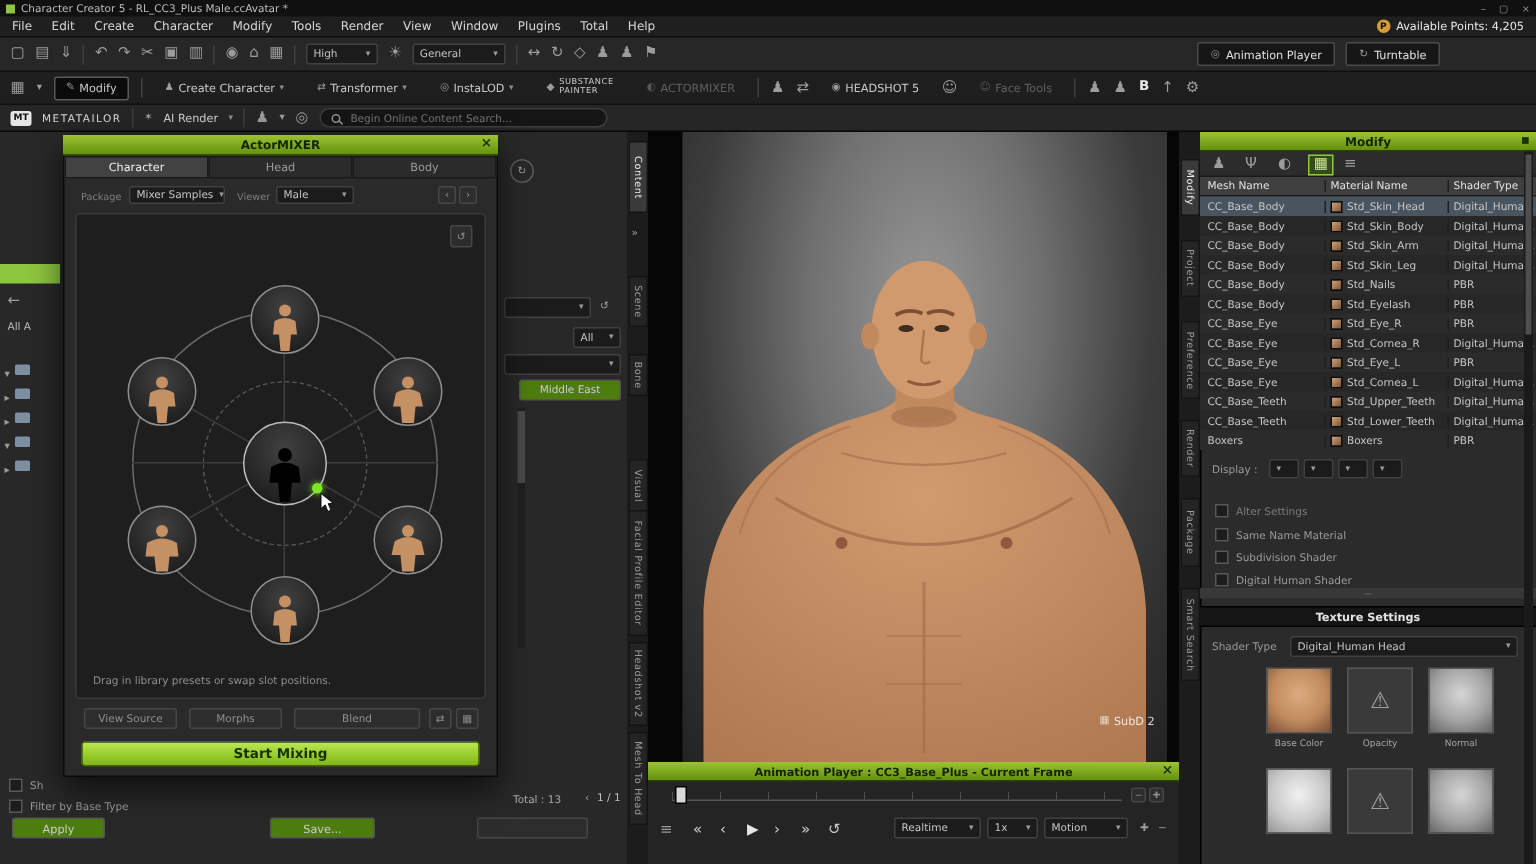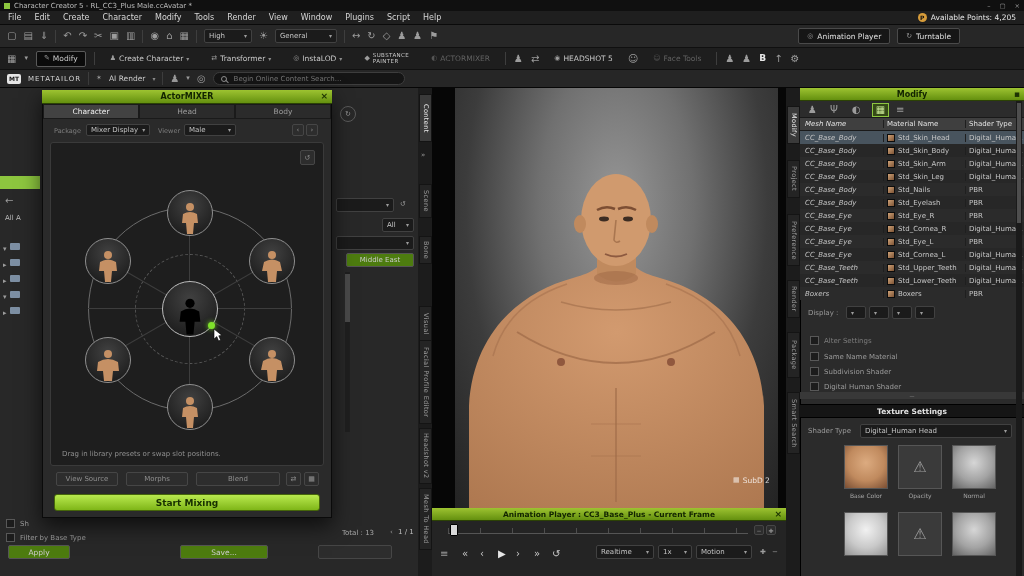--- a/index.html
+++ b/index.html
@@ -42,21 +42,21 @@
   .ghead{position:absolute;background:linear-gradient(#9dc331,#64900f);display:flex;align-items:center;justify-content:center;font-size:8px;font-weight:bold;color:#122400;border-bottom:1px solid #2c4205;}
   .gclose{position:absolute;right:4px;top:1px;font-size:9px;color:#1d3303;}
   
   .cb{display:inline-block;width:9px;height:9px;background:#1c1c1c;border:1px solid #585858;vertical-align:middle;flex:none;}
   .lb{font-size:7px;color:#9a9a9a;margin-left:5px;vertical-align:middle;white-space:nowrap;}
   .btn{display:inline-flex;align-items:center;justify-content:center;background:#4d7c0f;border:1px solid #555;border-radius:2px;font-size:7.5px;color:#ccc;white-space:nowrap;}
   .btn.dim{color:#8f8f8f;background:#2d2d2d;border-color:#464646;font-size:7px;}
   .caret6{font-size:6px;color:#8d8d8d;}
   
   .mrow{position:absolute;left:800px;width:224px;height:13px;display:flex;align-items:center;font-size:7px;color:#c6c6c6;}
-  .mrow .c1{width:84px;padding-left:5px;overflow:hidden;white-space:nowrap;text-overflow:ellipsis;border-right:1px solid #1f1f1f;font-style:italic;}
+  .mrow .c1{width:84px;padding-left:5px;overflow:hidden;white-space:nowrap;text-overflow:ellipsis;border-right:1px solid #1f1f1f;}
   .mrow .c2{width:82px;display:flex;align-items:center;gap:3px;padding-left:3px;overflow:hidden;white-space:nowrap;border-right:1px solid #1f1f1f;}
   .mrow .c3{width:58px;padding-left:3px;overflow:hidden;white-space:nowrap;text-overflow:ellipsis;}
   .chip{width:8px;height:8px;background:linear-gradient(135deg,#cfa277,#7d5334);border:1px solid #0c0c0c;flex:none;}
   .thumb{position:absolute;width:44px;height:44px;border:1px solid #565656;}
   .t-skin{background:radial-gradient(circle at 50% 40%,#dcab80 0%,#c08a5e 55%,#7a4e33 100%);}
   .t-norm{background:radial-gradient(circle at 50% 40%,#d6d6d6 0%,#a3a3a3 55%,#646464 100%);}
   .t-white{background:radial-gradient(circle at 50% 40%,#f1f1f1 0%,#c9c9c9 55%,#949494 100%);}
   .t-warn{background:#3a3a3a;display:flex;align-items:center;justify-content:center;color:#9f9f9f;font-size:15px;}
   .txl{position:absolute;width:48px;text-align:center;font-size:6px;color:#a5a5a5;}
   
@@ -84,21 +84,21 @@
     <span class="menu-item">File</span>
     <span class="menu-item">Edit</span>
     <span class="menu-item">Create</span>
     <span class="menu-item">Character</span>
     <span class="menu-item">Modify</span>
     <span class="menu-item">Tools</span>
     <span class="menu-item">Render</span>
     <span class="menu-item">View</span>
     <span class="menu-item">Window</span>
     <span class="menu-item">Plugins</span>
-    <span class="menu-item">Script</span>
+    <span class="menu-item">Total</span>
     <span class="menu-item">Help</span>
     <span class="points">
       <span class="coin">P</span>
       <span>Available Points: 4,205</span>
     </span>
   </div>
 
   <div class="tb tb1">
     <span class="icon">▢</span>
     <span class="icon">▤</span>
@@ -230,21 +230,21 @@
     <span class="cb"></span><span class="lb">Sh</span>
   </div>
   <div class="abs" style="left:6px;top:527px">
     <span class="cb"></span><span class="lb">Filter by Base Type</span>
   </div>
   <span class="abs" style="left:342px;top:529px;font-size:7px;color:#a8a8a8">Total : 13</span>
   <span class="abs icon sm" style="left:390px;top:529px">‹</span>
   <span class="abs" style="left:398px;top:528px;font-size:7px;color:#c0c0c0">1 / 1</span>
   <span class="abs icon sm" style="left:420px;top:529px">›</span>
   <span class="abs btn" style="left:8px;top:545px;width:62px;height:14px">Apply</span>
-  <span class="abs btn" style="left:180px;top:545px;width:88px;height:14px">Save...</span>
+  <span class="abs btn" style="left:180px;top:545px;width:70px;height:14px">Save...</span>
   <span class="abs btn dim" style="left:318px;top:545px;width:74px;height:14px"></span>
 
   <div class="abs" style="left:340px;top:106px;width:16px;height:16px;border:1px solid #5a5a5a;border-radius:50%;display:flex;align-items:center;justify-content:center">
       <span class="icon sm">↻</span>
     </div>
   <span class="abs dd" style="left:336px;top:198px;width:58px">
       <span></span>
       <span class="icon">▾</span>
     </span>
   <span class="abs icon sm" style="left:400px;top:201px">↺</span>
@@ -270,21 +270,21 @@
     </div>
   <div class="abs" style="left:139px;top:104px;width:96px;height:15px;background:#2b2b2b;color:#9a9a9a;font-size:7.5px;display:flex;align-items:center;justify-content:center;border:1px solid #1a1a1a">
       <span>Head</span>
     </div>
   <div class="abs" style="left:235px;top:104px;width:96px;height:15px;background:#2b2b2b;color:#9a9a9a;font-size:7.5px;display:flex;align-items:center;justify-content:center;border:1px solid #1a1a1a">
       <span>Body</span>
     </div>
 
   <span class="abs" style="left:54px;top:127px;font-size:6.5px;color:#7e7e7e">Package</span>
   <span class="abs dd" style="left:86px;top:124px;width:64px;height:12px">
-      <span>Mixer Display</span>
+      <span>Mixer Samples</span>
       <span class="icon">▾</span>
     </span>
   <span class="abs" style="left:158px;top:127px;font-size:6.5px;color:#7e7e7e">Viewer</span>
   <span class="abs dd" style="left:184px;top:124px;width:52px;height:12px">
       <span>Male</span>
       <span class="icon">▾</span>
     </span>
   <span class="abs btn dim" style="left:292px;top:124px;width:12px;height:12px">‹</span>
   <span class="abs btn dim" style="left:306px;top:124px;width:12px;height:12px">›</span>
 

